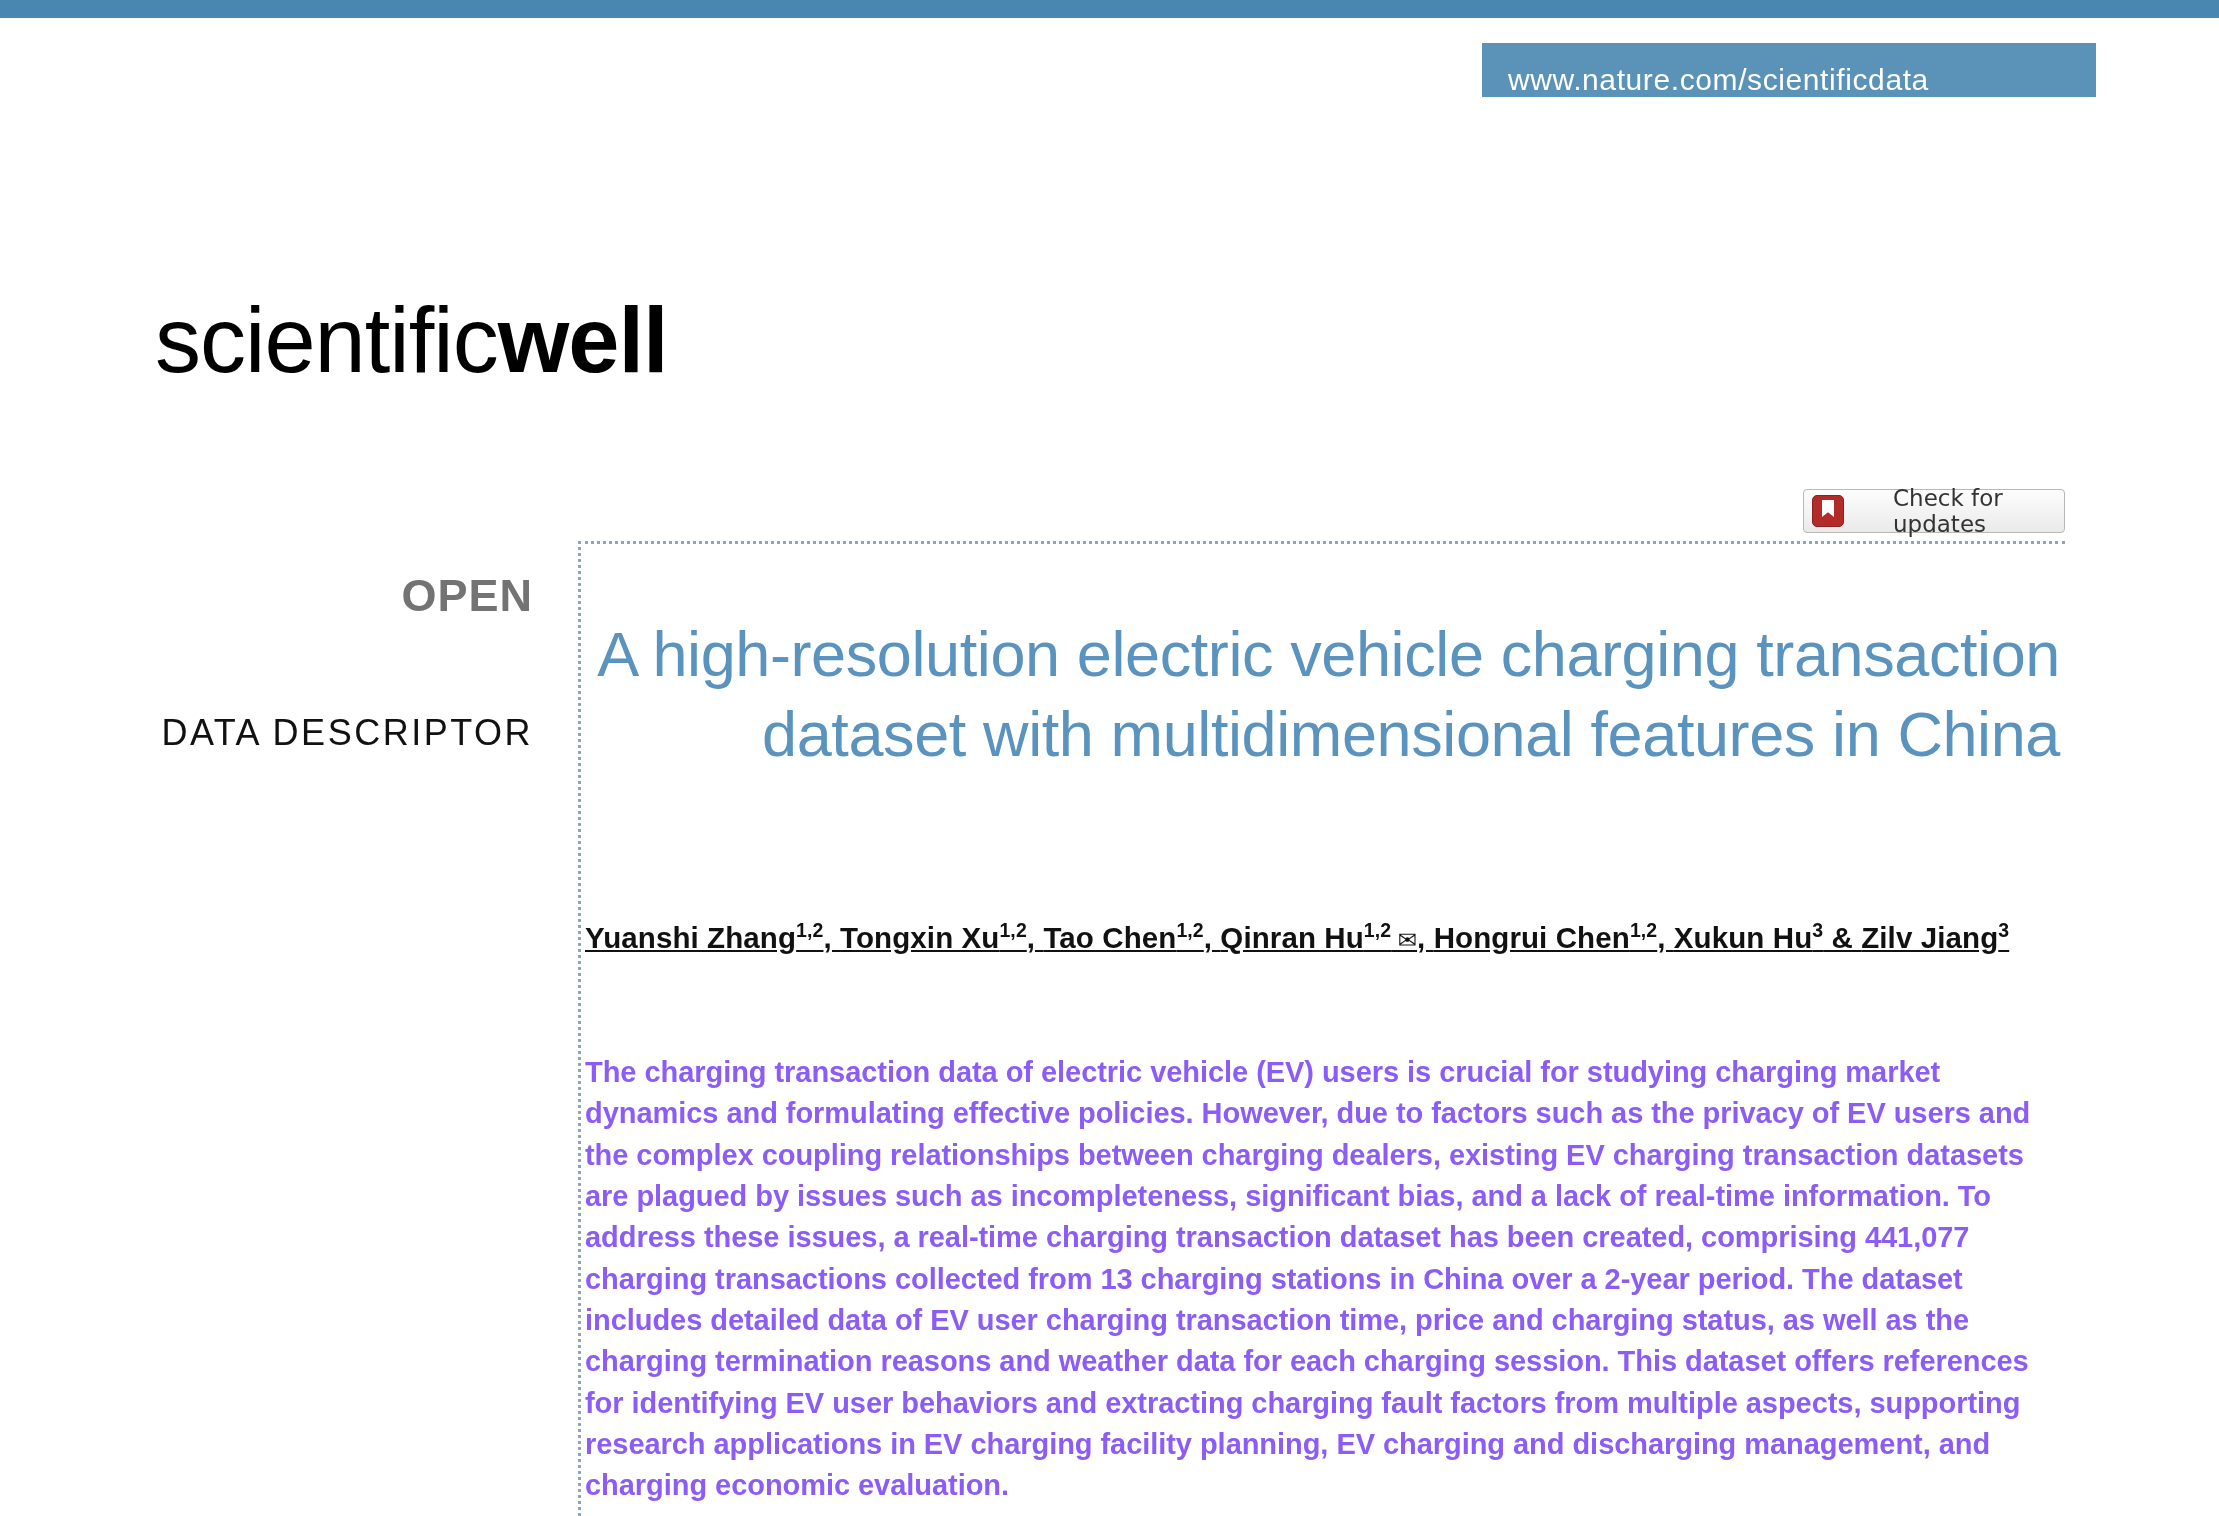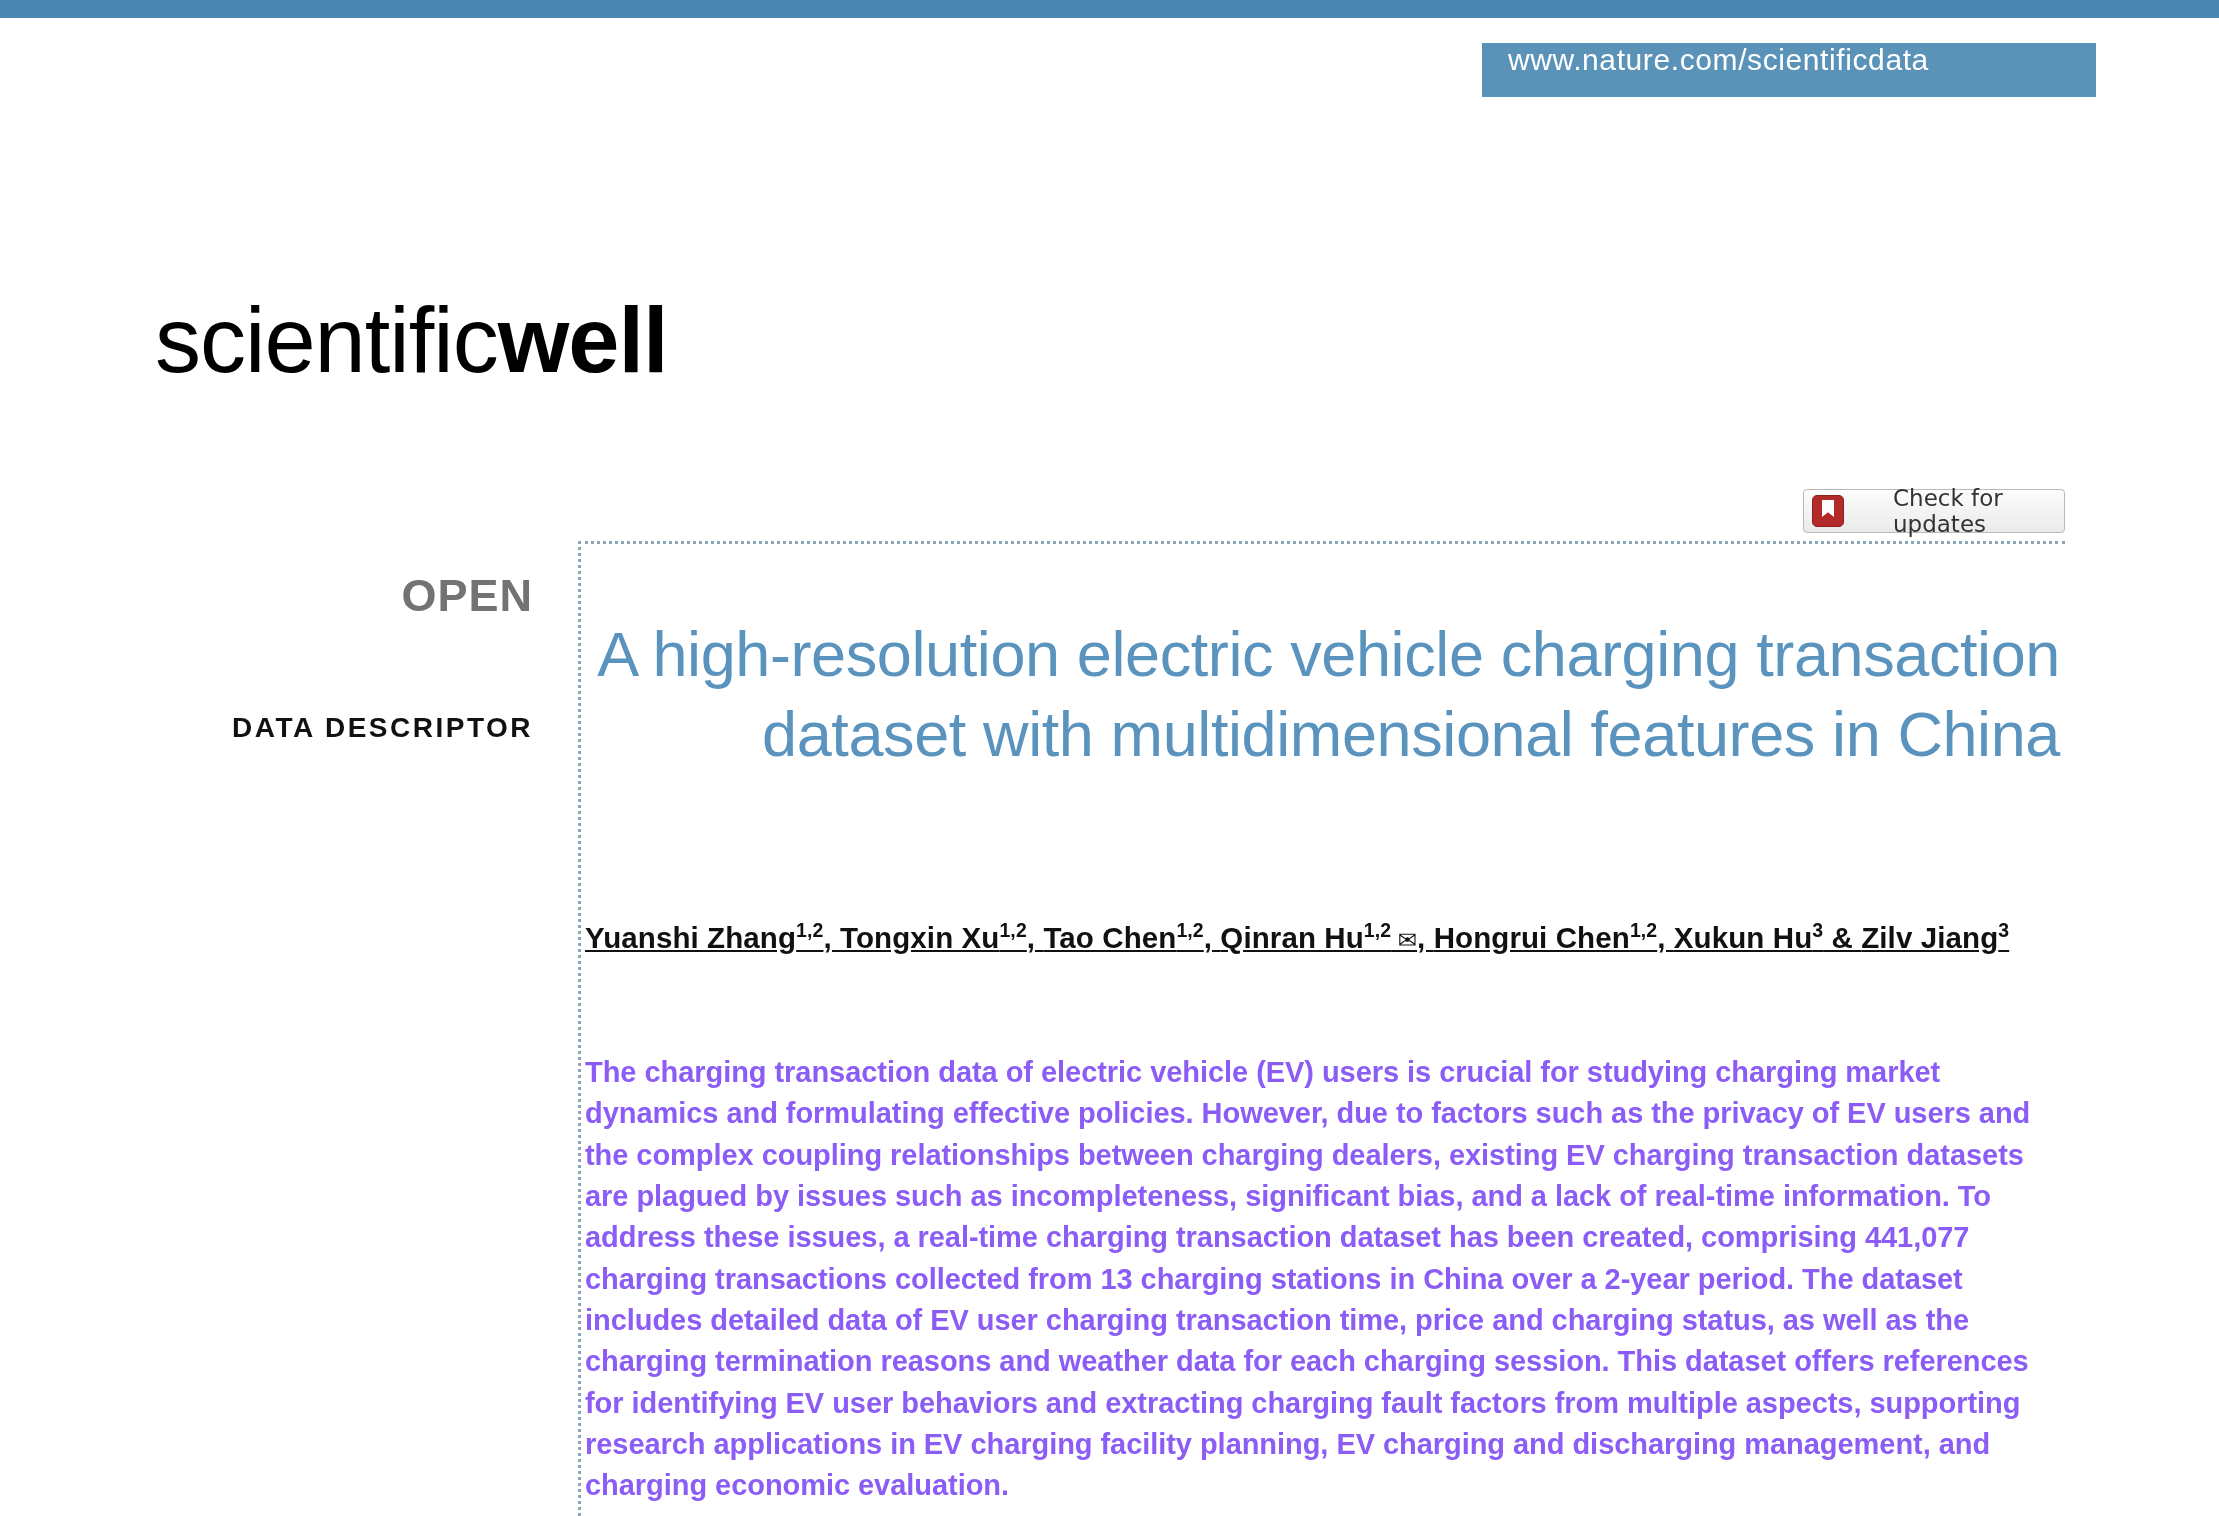--- a/index.html
+++ b/index.html
@@ -29,21 +29,21 @@
     position: absolute;
     top: 43px;
     left: 1482px;
     width: 614px;
     height: 54px;
     background: #5a92b8;
     color: #ffffff;
     font-size: 30px;
     letter-spacing: 0.6px;
     display: flex;
-    align-items: flex-start;
+    align-items: flex-end;
     justify-content: flex-start;
     padding-left: 26px;
     box-sizing: border-box;
   }
 
   
   #masthead {
     position: absolute;
     top: 288px;
     left: 155px;
@@ -124,22 +124,22 @@
     font-weight: 700;
     color: #737373;
     letter-spacing: 1px;
   }
   #descriptor-label {
     position: absolute;
     top: 712px;
     left: 58px;
     width: 475px;
     text-align: right;
-    font-size: 28px;
-    font-weight: 700;
+    font-size: 36px;
+    font-weight: 400;
     color: #111111;
     letter-spacing: 2.5px;
   }
 
   
   #article-title {
     position: absolute;
     top: 572px;
     left: 585px;
     width: 1475px;

